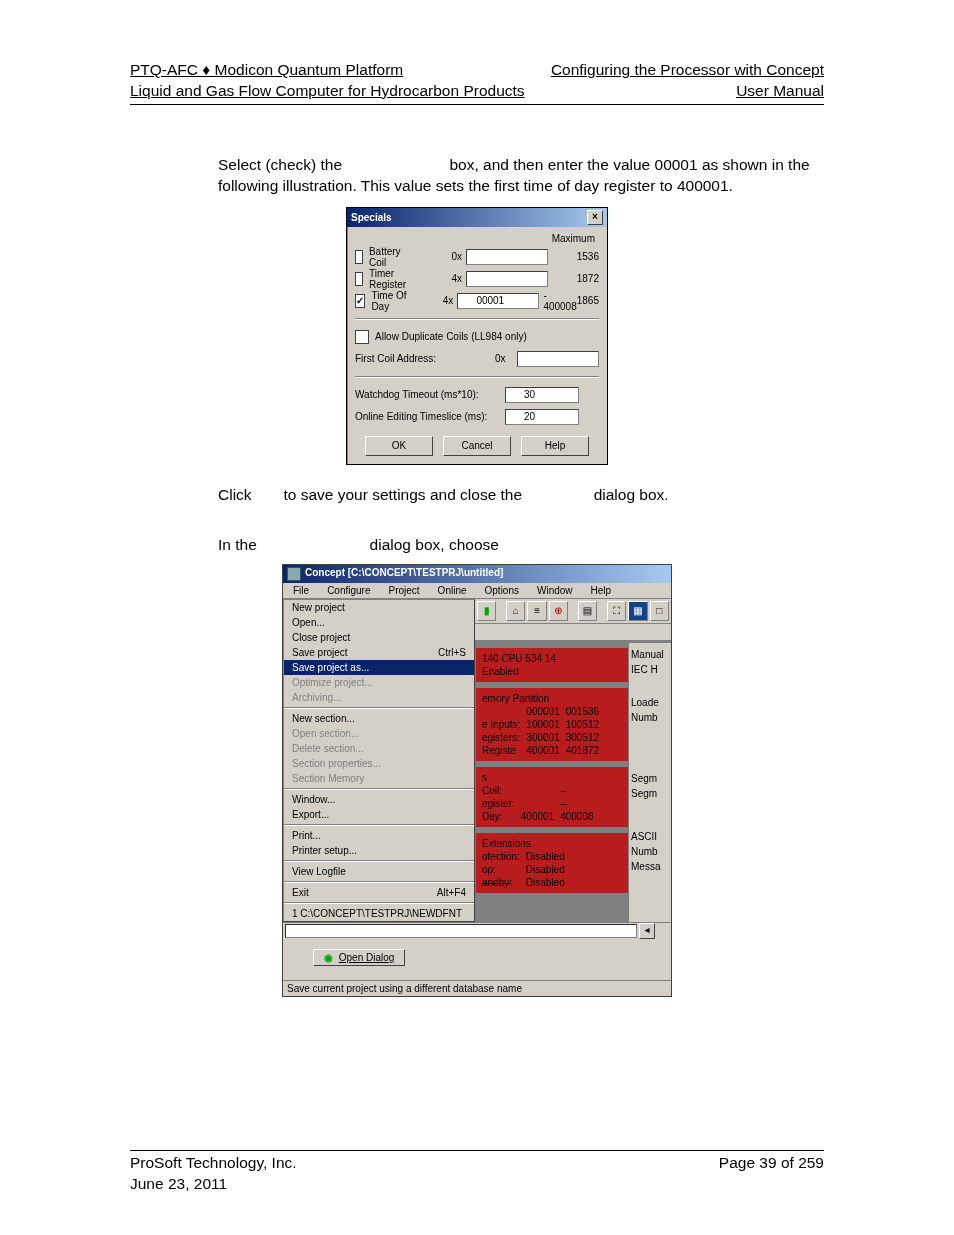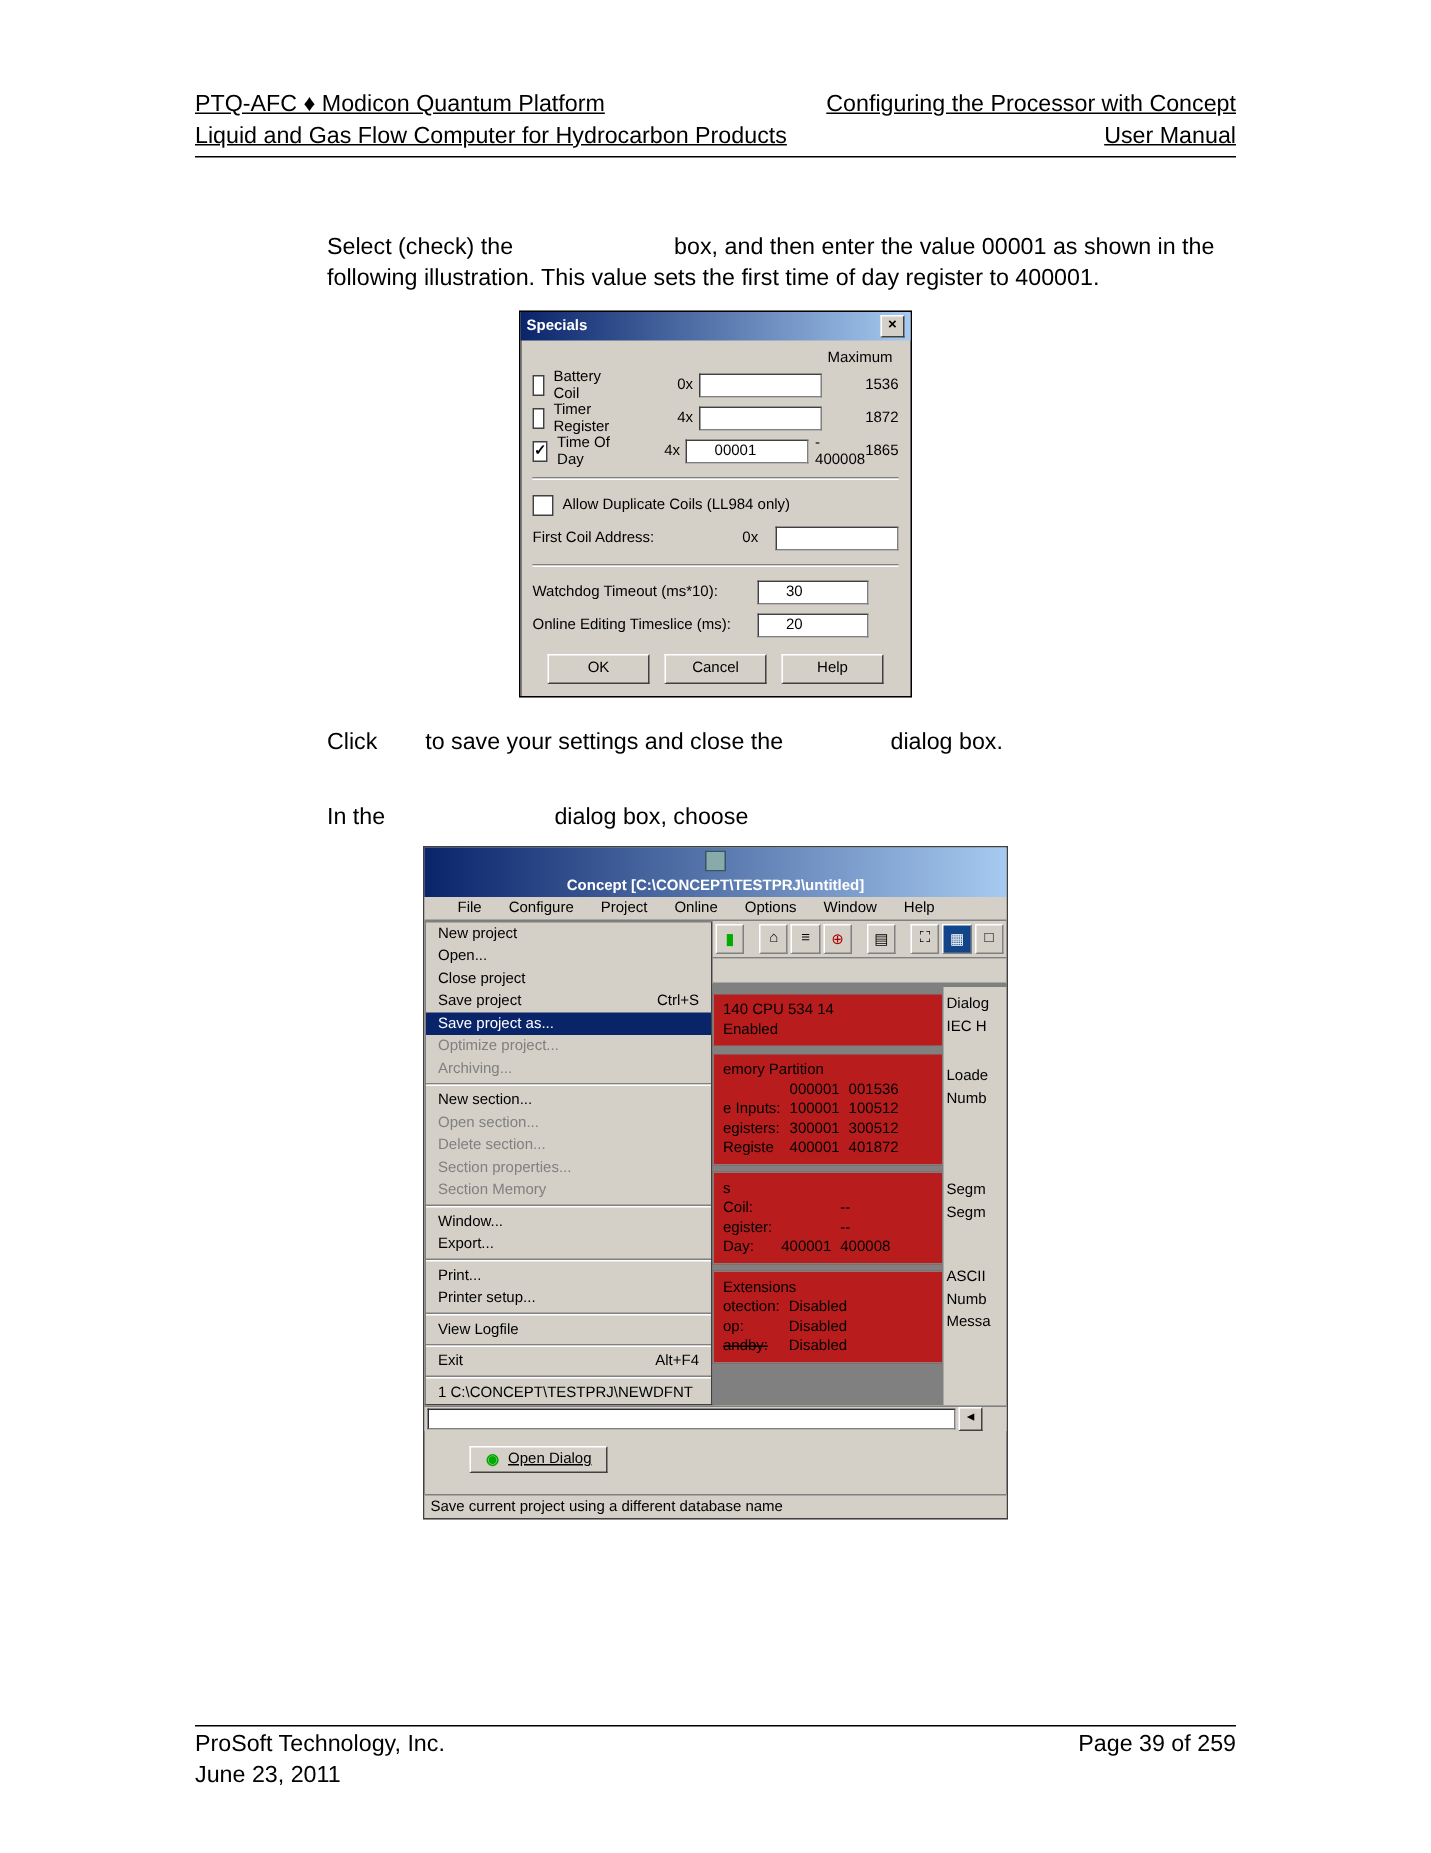--- a/index.html
+++ b/index.html
@@ -95,24 +95,24 @@
     font-family: Tahoma, Arial, sans-serif;
     font-size:10px;
     width: 388px;
     border:1px solid #404040;
     background:#d4d0c8;
   }
   .app-title {
     background: linear-gradient(to right, #0a246a, #a6caf0);
     color:#fff; font-weight:bold;
     padding:2px 4px;
-    display:flex; align-items:center; gap:4px;flex-direction:column;
+    display:flex; align-items:flex-start; gap:4px;
   }
   .app-ico{width:12px;height:12px;background:#8aa;border:1px solid #356;}
-  .menubar{background:#d4d0c8;padding:1px 18px;display:flex;gap:10px;border-bottom:1px solid #808080;}
+  .menubar{background:#d4d0c8;padding:1px 6px;display:flex;gap:10px;border-bottom:1px solid #808080;}
   .menubar span{padding:1px 4px;}
   .app-body{display:flex;}
   .menu-dropdown{
     width:190px;background:#d4d0c8;border:1px solid #808080;
     border-right-color:#404040;border-bottom-color:#404040;
     box-shadow:2px 2px 3px rgba(0,0,0,.3);
   }
   .mi{padding:2px 8px;display:flex;justify-content:space-between;white-space:nowrap;}
   .mi.hl{background:#0a246a;color:#fff;}
   .mi.dis{color:#808080;}
@@ -393,21 +393,21 @@
                     <td>Disabled</td>
                   </tr>
               <tr>
                     <td style="text-decoration:line-through">andby:</td>
                     <td>Disabled</td>
                   </tr>
             </tbody>
               </table>
           </div>
           <div class="edgecol">
-            <div>Dialog</div>
+            <div>Manual</div>
             <div>IEC H</div>
             <div style="height:18px"></div>
             <div>Loade</div>
             <div>Numb</div>
             <div style="height:46px"></div>
             <div>Segm</div>
             <div>Segm</div>
             <div style="height:28px"></div>
             <div>ASCII</div>
             <div>Numb</div>

